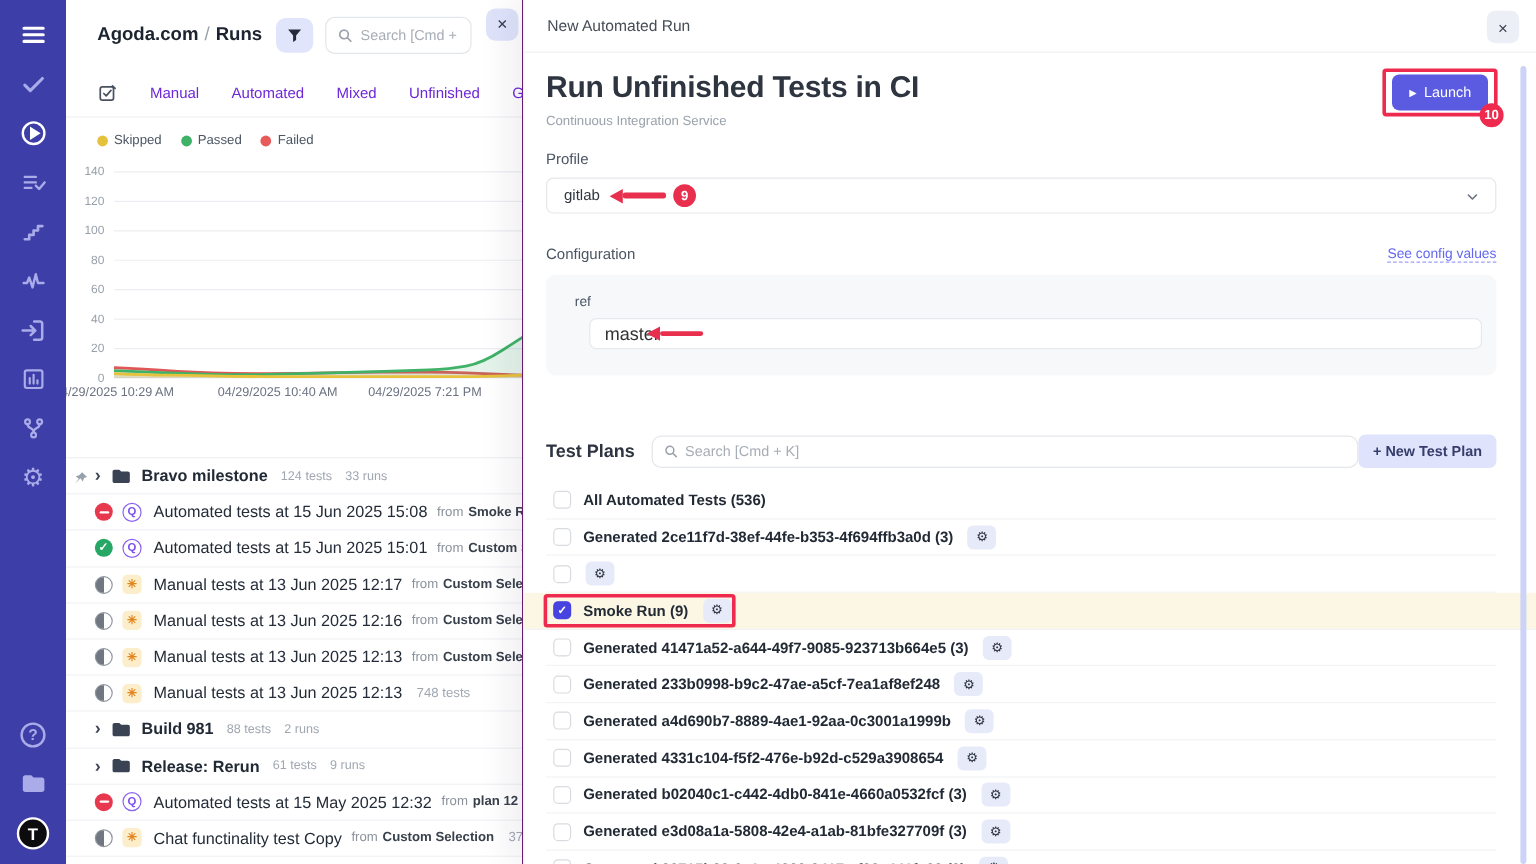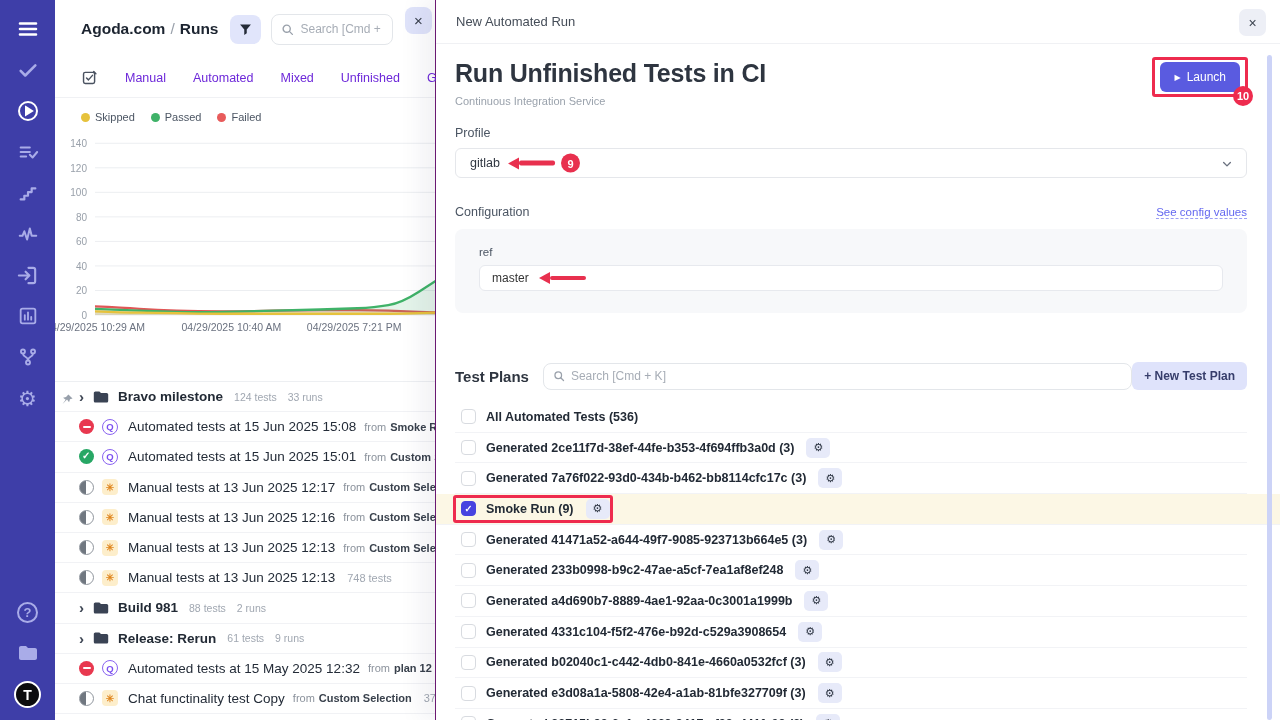--- a/index.html
+++ b/index.html
@@ -105,21 +105,21 @@
   .arrow .shaft { width:36px; height:4.5px; background:#e8304e; border-radius:2px; }
   .arrow .circ { width:19px; height:19px; border-radius:50%; background:#e8304e; color:#fff; font-size:11px;
     font-weight:700; display:flex; align-items:center; justify-content:center; margin-left:6px; }
   .profile-arrow { position:absolute; left:52px; top:50%; transform:translateY(-50%); }
   .config-row { margin-top:27px; display:flex; justify-content:space-between; align-items:center; }
   .config-link { font-size:11.5px; color:#6468f0; border-bottom:1px dashed #9b9ef5; cursor:pointer; }
   .config-box { margin-top:10px; background:#f7f8fa; border-radius:8px; padding:17px 24px 22px; }
   .ref-label { font-size:11.5px; color:#4b5563; }
   .ref-wrap { margin-top:7px; position:relative; }
   .ref-input { width:100%; height:26px; border:1px solid #e7e9ee; border-radius:6px; padding:0 12px;
-    font-size:12px; color:#333; font-family:"Liberation Sans",sans-serif; outline:none; }
+    font-size:15px; color:#333; font-family:"Liberation Sans",sans-serif; outline:none;margin-left:12px; }
   .ref-arrow { position:absolute; left:60px; top:50%; transform:translateY(-50%); }
   .tp-row { margin-top:49px; display:flex; align-items:center; }
   .tp-title { font-size:15px; font-weight:700; color:#2e3540; }
   .tp-search { margin-left:14px; width:142px; height:27px; }
   .tp-new { margin-left:auto; background:#dfe3fb; color:#363d6b; border:none; border-radius:6px;
     font-size:12px; font-weight:600; padding:7px 12px; cursor:pointer; font-family:"Liberation Sans",sans-serif; }
   .plan-list { margin-top:12px; }
   .plan-row { height:30.7px; display:flex; align-items:center; border-bottom:1px solid #f2f3f6;
     position:relative; cursor:pointer; }
   .plan-row.hl { background:#fcf7e5; margin:0 -33px 0 -19px; padding:0 33px 0 19px; }
@@ -453,21 +453,20 @@
             <span class="cb"></span>
             <span class="plan-label strong">All Automated Tests (536)</span>
           </div>
           <div class="plan-row">
             <span class="cb"></span>
             <span class="plan-label">Generated 2ce11f7d-38ef-44fe-b353-4f694ffb3a0d (3)</span>
             <span class="plan-gear">⚙</span>
           </div>
           <div class="plan-row">
             <span class="cb"></span>
-            <span class="plan-label">Generated 7a76f022-93d0-434b-b462-bb8114cfc17c (3)</span>
             <span class="plan-gear">⚙</span>
           </div>
           <div class="plan-row hl">
             <span class="cb checked">✓</span>
             <span class="plan-label">Smoke Run (9)</span>
             <span class="plan-gear">⚙</span>
             <div class="red-outline"></div>
           </div>
           <div class="plan-row">
             <span class="cb"></span>

